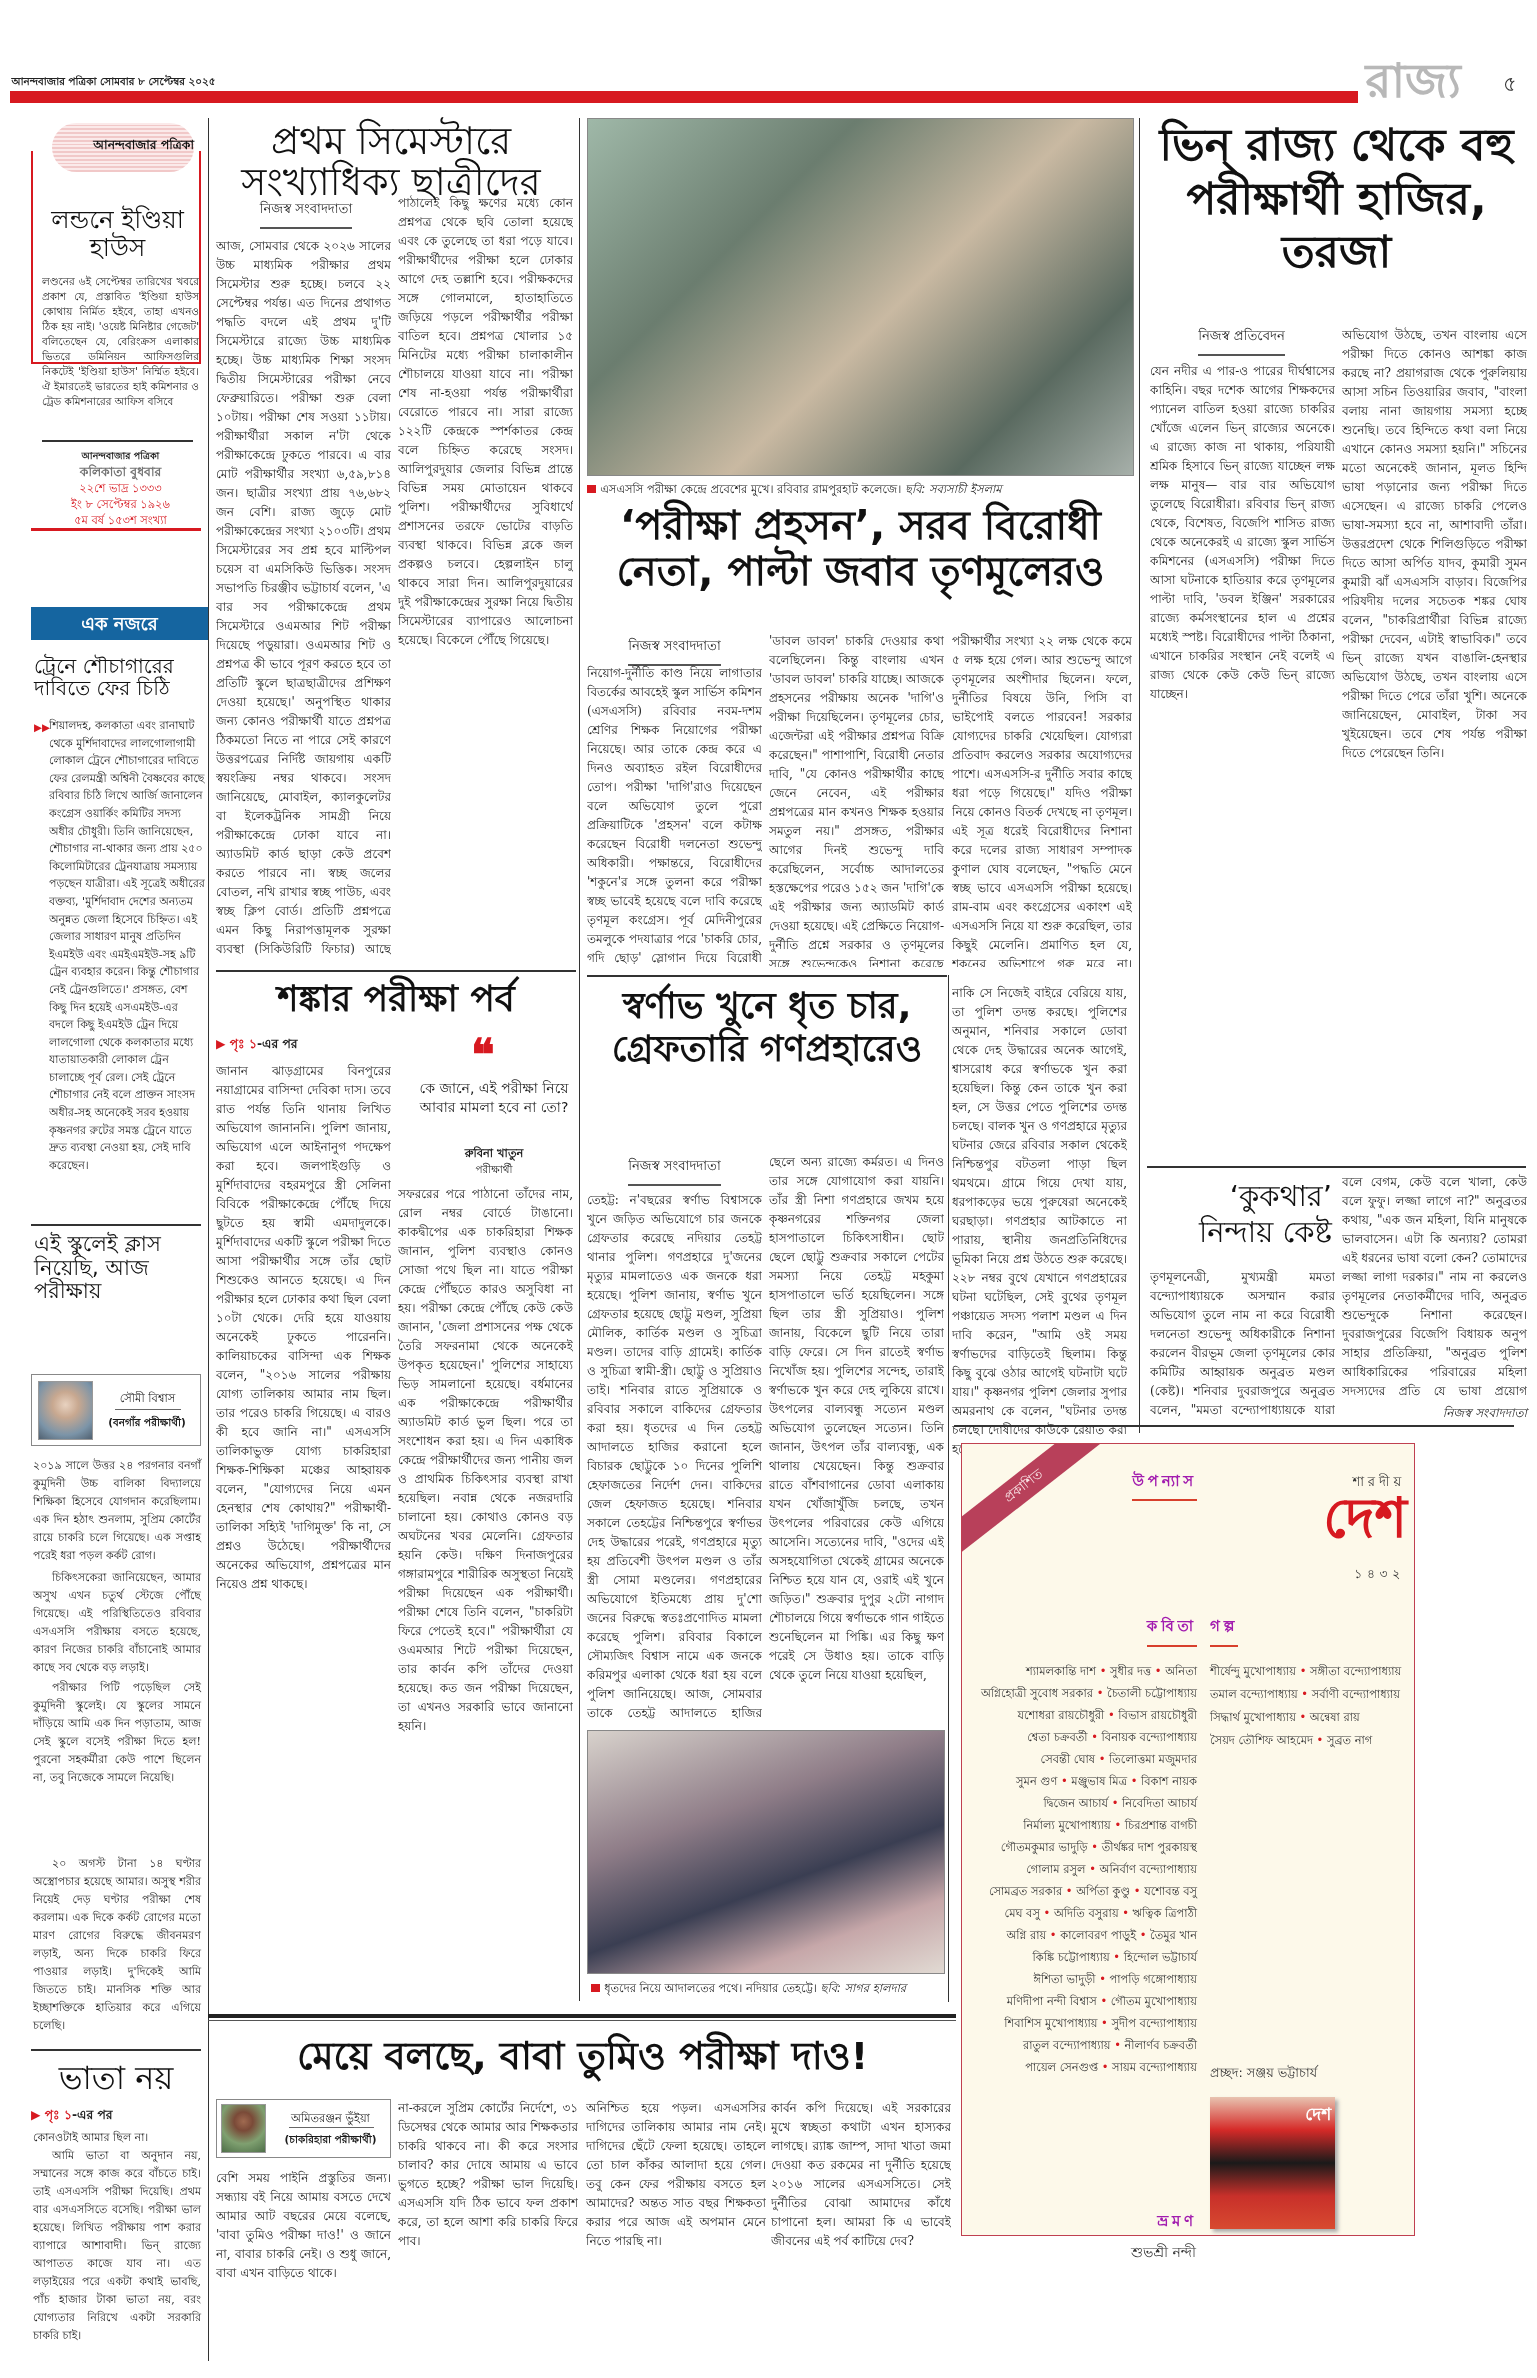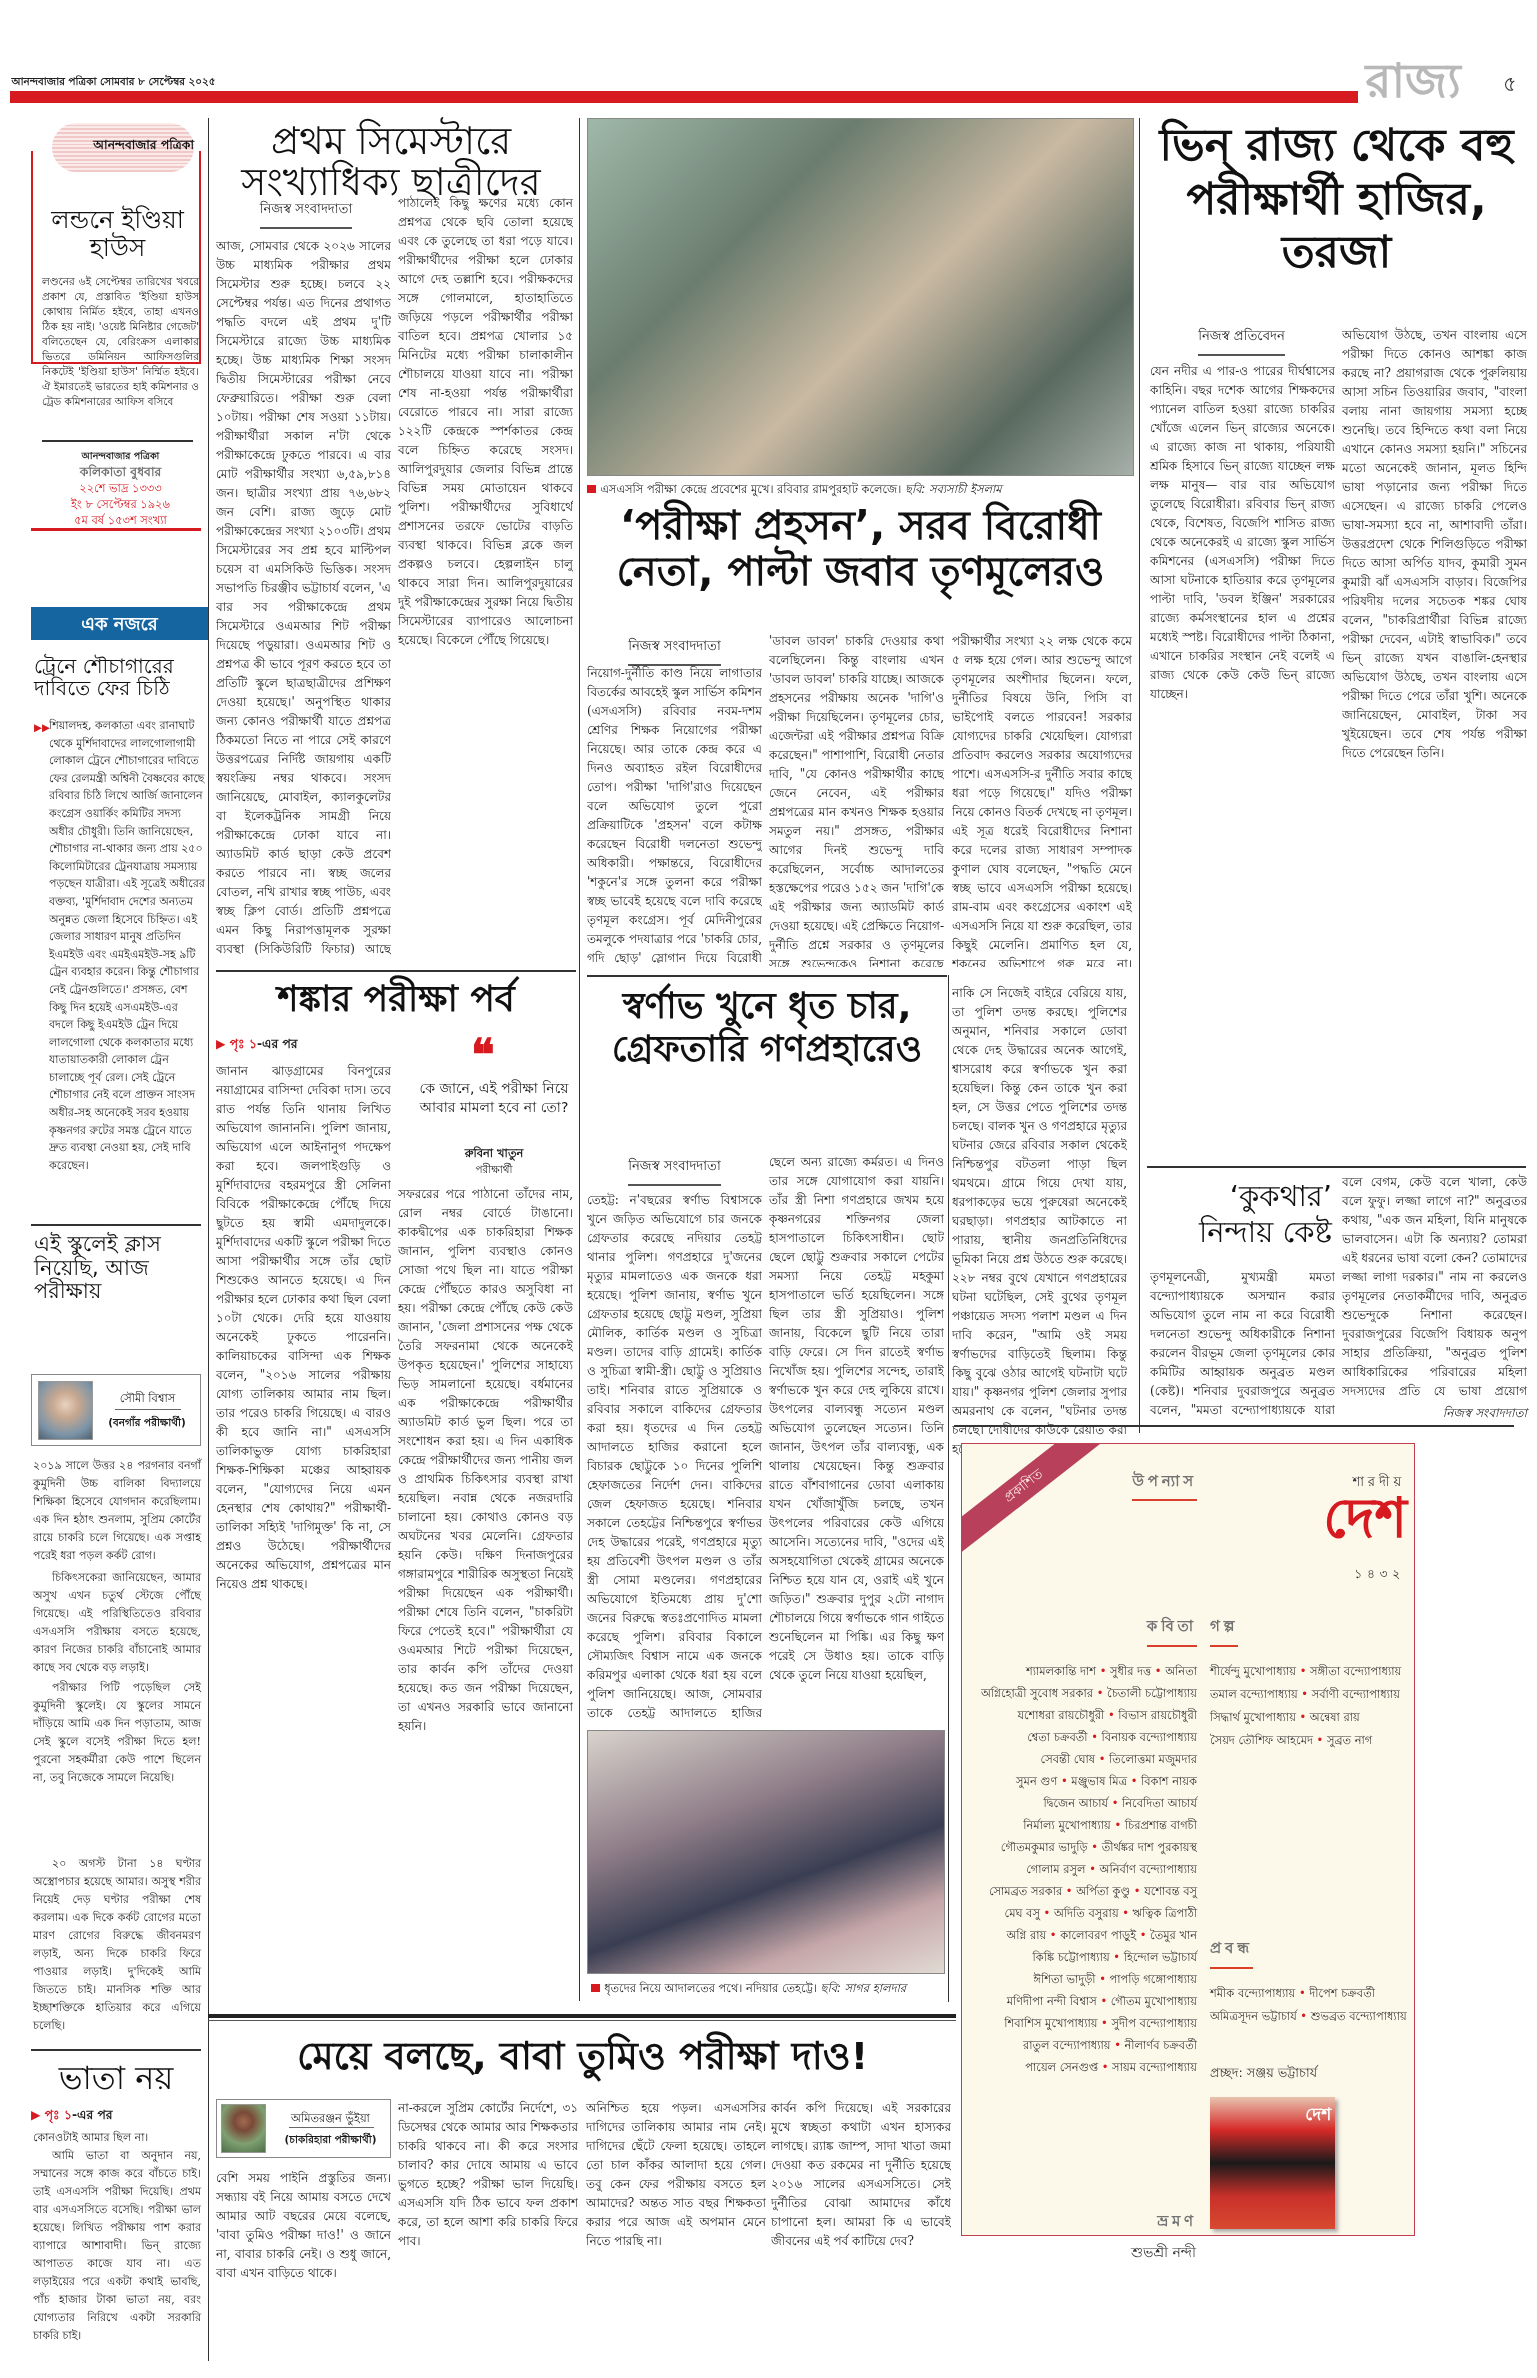--- a/index.html
+++ b/index.html
@@ -15,21 +15,21 @@
   .caption i { font-style: italic; }
   .cont { font-size: 12.3px; font-weight: bold; color: #222; }
   .cont .arrow { color: #d71920; }
   .cont .pg { color: #d71920; }
   .photo { background: linear-gradient(135deg, #9fb8a8 0%, #6b7d6f 30%, #c9b9a2 55%, #5a6a60 80%, #a7b0aa 100%); border: 0.9px solid #888; }
   .photo2 { background: linear-gradient(160deg, #d8d2cc 0%, #8f7d88 35%, #3a3e52 60%, #c6a7a9 80%, #e1dad3 100%); border: 0.9px solid #888; }
   .portrait { background: radial-gradient(circle at 50% 40%, #e8d2c0 0%, #c8a890 30%, #7b94a8 70%, #506070 100%); border: 0.9px solid #999; }
   .portrait2 { background: radial-gradient(circle at 50% 35%, #a06a50 0%, #7a4a38 25%, #7fa070 60%, #4e6e48 100%); border: 0.9px solid #999; }
   .desh-box { background: #fdf9ea; border: 1.9px solid #c04050; }
   .desh-name { font-family: "DejaVu Sans", sans-serif; font-size: 12.8px; line-height: 23px; color: #333; }
-  .desh-sec { font-family: "DejaVu Sans", sans-serif; font-size: 15px; font-weight: bold; letter-spacing: 3.8px; color: #737373; display: inline-block; padding-bottom: 5.7px; border-bottom: 2.8px solid #d8402c; }
+  .desh-sec { font-family: "DejaVu Sans", sans-serif; font-size: 15px; font-weight: bold; letter-spacing: 3.8px; color: #a21caf; display: inline-block; padding-bottom: 5.7px; border-bottom: 2.8px solid #d8402c; }
   .dot { color: #d71920; }
 </style>
 </head>
 <body>
 
 <div class="abs" style="left:0;top:0;width:1538px;height:109px;">
   <div class="abs" style="left:11.4px;top:74px;font-size:10.4px;font-weight:bold;color:#222;">আনন্দবাজার পত্রিকা সোমবার ৮ সেপ্টেম্বর ২০২৫</div>
   <div class="abs" style="left:10.4px;top:91px;width:1421px;height:12.3px;background:#d71920;"></div>
   <div class="abs" style="left:1358px;top:57px;font-size:47px;font-weight:bold;color:#b8b8b8;background:#fff;padding:0 7.6px;font-family:'DejaVu Sans',sans-serif;line-height:1;">রাজ্য</div>
   <div class="abs" style="left:1503px;top:68px;font-size:21px;color:#333;">৫</div>
@@ -191,27 +191,20 @@
     <div class="desh-sec">গল্প</div>
     <div id="story-list" style="margin-top:13.2px;">
         <div class="desh-name" style="font-size: 11.4px;"><span>শীর্ষেন্দু মুখোপাধ্যায়</span><span class="dot"> • </span><span>সঙ্গীতা বন্দ্যোপাধ্যায়</span></div>
         <div class="desh-name" style="font-size: 11.4px;"><span>তমাল বন্দ্যোপাধ্যায়</span><span class="dot"> • </span><span>সর্বাণী বন্দ্যোপাধ্যায়</span></div>
         <div class="desh-name" style="font-size: 11.4px;"><span>সিদ্ধার্থ মুখোপাধ্যায়</span><span class="dot"> • </span><span>অন্বেষা রায়</span></div>
         <div class="desh-name" style="font-size: 11.4px;"><span>সৈয়দ তৌশিফ আহমেদ</span><span class="dot"> • </span><span>সুব্রত নাগ</span></div>
       </div>
   </div>
 
 
-  <div class="abs" style="left:248px;top:492px;width:199px;">
-    <div class="desh-sec">প্রবন্ধ</div>
-    <div id="essay-list" style="margin-top:13.2px;">
-        <div class="desh-name" style="font-size: 11.4px;"><span>শমীক বন্দ্যোপাধ্যায়</span><span class="dot"> • </span><span>দীপেশ চক্রবর্তী</span></div>
-        <div class="desh-name" style="font-size: 11.4px;"><span>অমিত্রসূদন ভট্টাচার্য</span><span class="dot"> • </span><span>শুভব্রত বন্দ্যোপাধ্যায়</span></div>
-      </div>
-  </div>
 
   <div class="abs desh-name" style="left:248px;top:617px;width:199px;">প্রচ্ছদ: সঞ্জয় ভট্টাচার্য</div>
 
   <div class="abs" style="left:248px;top:653px;width:125px;height:132px;background:linear-gradient(180deg,#e8c3b0 0%,#d52a28 25%,#1a1a1a 50%,#c8302a 75%,#d84a30 100%);box-shadow:2.8px 2.8px 3.8px #aaa;">
     <div class="abs" style="right:3.8px;top:3.8px;color:#fff;font-size:17px;font-weight:bold;">দেশ</div>
   </div>
 
   <div class="abs" style="left:19px;top:765px;width:216px;text-align:right;">
     <div class="desh-sec">ভ্রমণ</div>
   </div>

